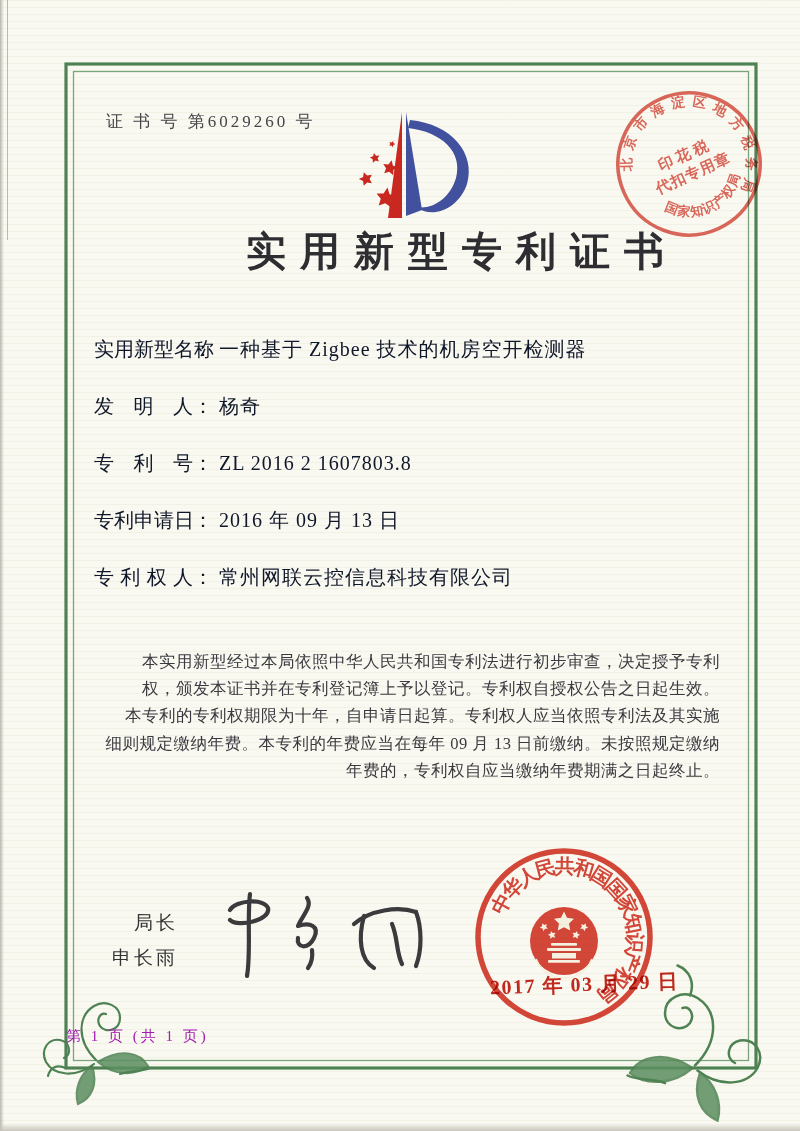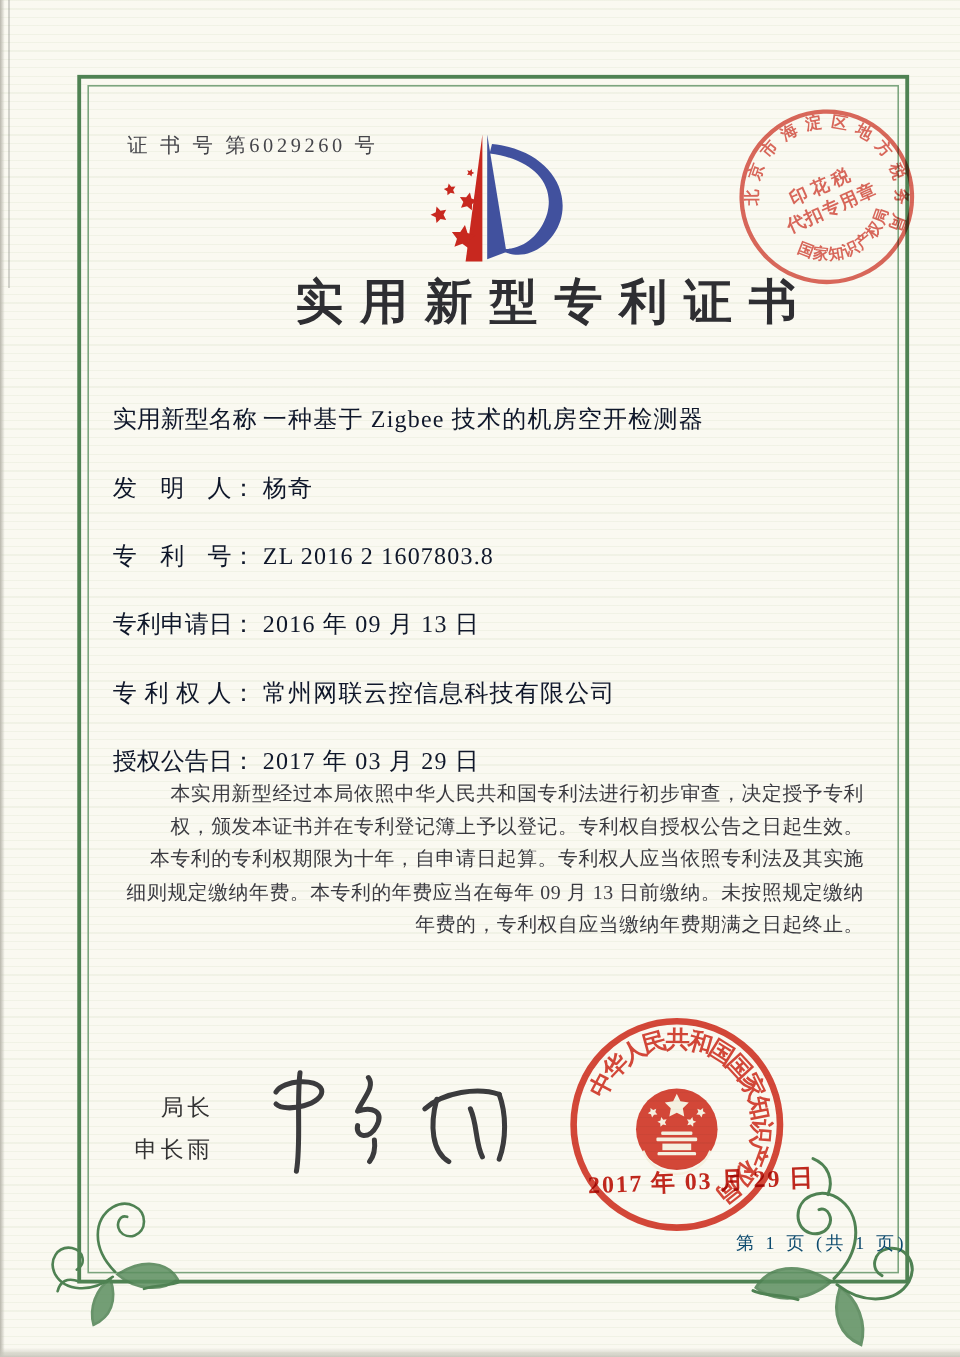--- a/index.html
+++ b/index.html
@@ -31,22 +31,22 @@
   .official .otitle{font-size:19px;letter-spacing:3px;text-align:right;}
   .official .oname{font-size:19px;letter-spacing:3px;margin-top:9px;}
   .signature{position:absolute;left:212px;top:876px;}
 
   .seal{position:absolute;left:466px;top:841px;mix-blend-mode:multiply;opacity:.93;}
   .seal-date{position:absolute;left:490px;top:971px;font-size:20px;font-weight:700;color:#c5291f;
              letter-spacing:1.5px;transform:rotate(-2deg);mix-blend-mode:multiply;white-space:nowrap;}
 
   .tax-stamp{position:absolute;left:605px;top:80px;transform:rotate(-24deg);opacity:.88;mix-blend-mode:multiply;}
 
-  .footer{position:absolute;left:66px;top:1027px;width:690px;text-align:right;font-size:15px;
-          letter-spacing:3px;color:#0c4a6e;}
+  .footer{position:absolute;left:66px;top:1027px;width:690px;text-align:left;font-size:15px;
+          letter-spacing:3px;color:#a21caf;}
 </style>
 </head>
 <body>
 
 <div class="paper"></div>
 <div class="edge-shadow-left"></div>
 <div class="edge-line"></div>
 <div class="edge-shadow-bottom"></div>
 
 <svg class="frame-svg" width="800" height="1131" viewBox="0 0 800 1131">
@@ -100,23 +100,20 @@
     <span class="flabel">发明人</span><span class="fcolon">：</span><span class="fvalue">杨奇</span>
   </div>
   <div class="frow">
     <span class="flabel">专利号</span><span class="fcolon">：</span><span class="fvalue">ZL 2016 2 1607803.8</span>
   </div>
   <div class="frow">
     <span class="flabel">专利申请日</span><span class="fcolon">：</span><span class="fvalue">2016 年 09 月 13 日</span>
   </div>
   <div class="frow">
     <span class="flabel">专利权人</span><span class="fcolon">：</span><span class="fvalue">常州网联云控信息科技有限公司</span>
-  </div>
-  <div class="frow">
-    <span class="flabel">授权公告日</span><span class="fcolon">：</span><span class="fvalue">2017 年 03 月 29 日</span>
   </div>
 </div>
 
 <div class="paras">
   <p>本实用新型经过本局依照中华人民共和国专利法进行初步审查，决定授予专利权，颁发本证书并在专利登记簿上予以登记。专利权自授权公告之日起生效。</p>
   <p>本专利的专利权期限为十年，自申请日起算。专利权人应当依照专利法及其实施细则规定缴纳年费。本专利的年费应当在每年 09 月 13 日前缴纳。未按照规定缴纳年费的，专利权自应当缴纳年费期满之日起终止。</p>
 </div>
 
 <div class="official">
   <div class="otitle">局长</div>

